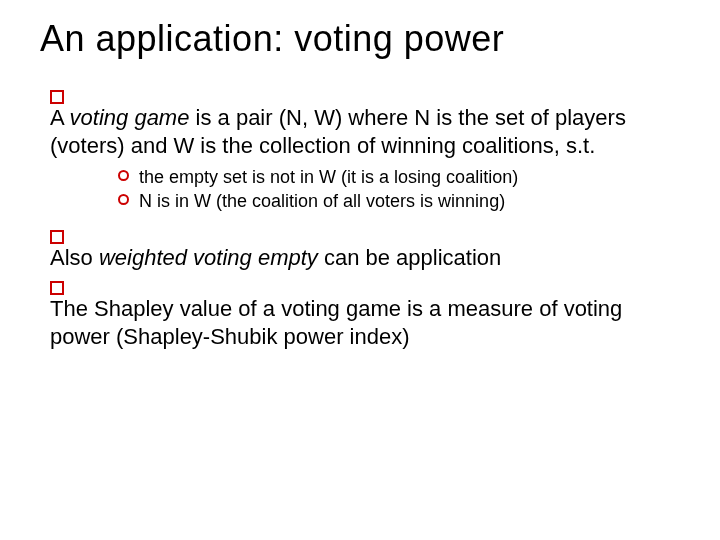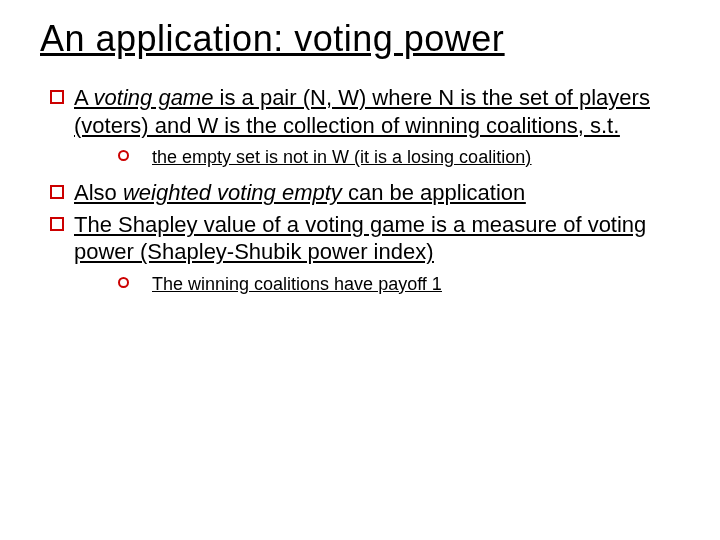--- a/index.html
+++ b/index.html
@@ -1,35 +1,36 @@
 <!DOCTYPE html>
 <html><head>
 <meta charset="utf-8">
 <style>
-  * { margin: 0; padding: 0; box-sizing: border-box; text-decoration: underline; }
+  * { margin: 0; padding: 0; box-sizing: border-box; }
   html, body { width: 720px; height: 540px; overflow: hidden; }
   body {
     background: #ffffff;
     font-family: "Trebuchet MS", "Lucida Sans", Arial, sans-serif;
     color: #000;
     padding: 18px 40px 20px 40px;
   }
   .title {
     font-size: 36px;
     font-weight: 400;
     margin-bottom: 24px;
     letter-spacing: 0.5px;
   }
   .bullet-lvl1 {
     display: flex;
     align-items: flex-start;
     font-size: 22px;
     line-height: 1.25;
     margin-bottom: 4px;
     padding-left: 10px;
+    flex-direction: column;
   }
   .bullet-lvl1 .mark {
     flex: 0 0 auto;
     width: 14px;
     height: 14px;
     border: 2px solid #c00;
     background: #fff;
     margin-top: 6px;
     margin-right: 10px;
   }
@@ -46,52 +47,52 @@
   .bullet-lvl2 .mark {
     flex: 0 0 auto;
     width: 11px;
     height: 11px;
     border: 2px solid #c00;
     border-radius: 50%;
     background: #fff;
     margin-top: 5px;
     margin-right: 10px;
   }
-  .bullet-lvl2 .text { flex: 1; margin-left: 13px; }
+  .bullet-lvl2 .text { flex: 1; }
   .em { font-style: italic; }
 </style>
 </head>
 <body>
 
 <div class="title">An application: voting power</div>
 
 <div class="bullet-lvl1">
   <span class="mark"></span>
   <span class="text">
     <span>A </span><span class="em">voting game</span><span> is a pair (N, W) where N is the set of players (voters) and W is the collection of winning coalitions, s.t.</span>
   </span>
 </div>
 
 <div class="bullet-lvl2-group">
   <div class="bullet-lvl2">
     <span class="mark"></span>
     <span class="text">the empty set is not in W (it is a losing coalition)</span>
   </div>
+  <div class="bullet-lvl2">
+    <span class="mark"></span>
+    <span class="text">N is in W (the coalition of all voters is winning)</span>
+  </div>
 </div>
 
 <div class="bullet-lvl1">
   <span class="mark"></span>
   <span class="text">
     <span>Also </span><span class="em">weighted voting empty</span><span> can be application</span>
   </span>
 </div>
 
 <div class="bullet-lvl1">
   <span class="mark"></span>
   <span class="text">The Shapley value of a voting game is a measure of voting power (Shapley-Shubik power index)</span>
 </div>
 
 <div class="bullet-lvl2-group">
-  <div class="bullet-lvl2">
-    <span class="mark"></span>
-    <span class="text">The winning coalitions have payoff 1</span>
-  </div>
 </div>
 
 </body></html>

